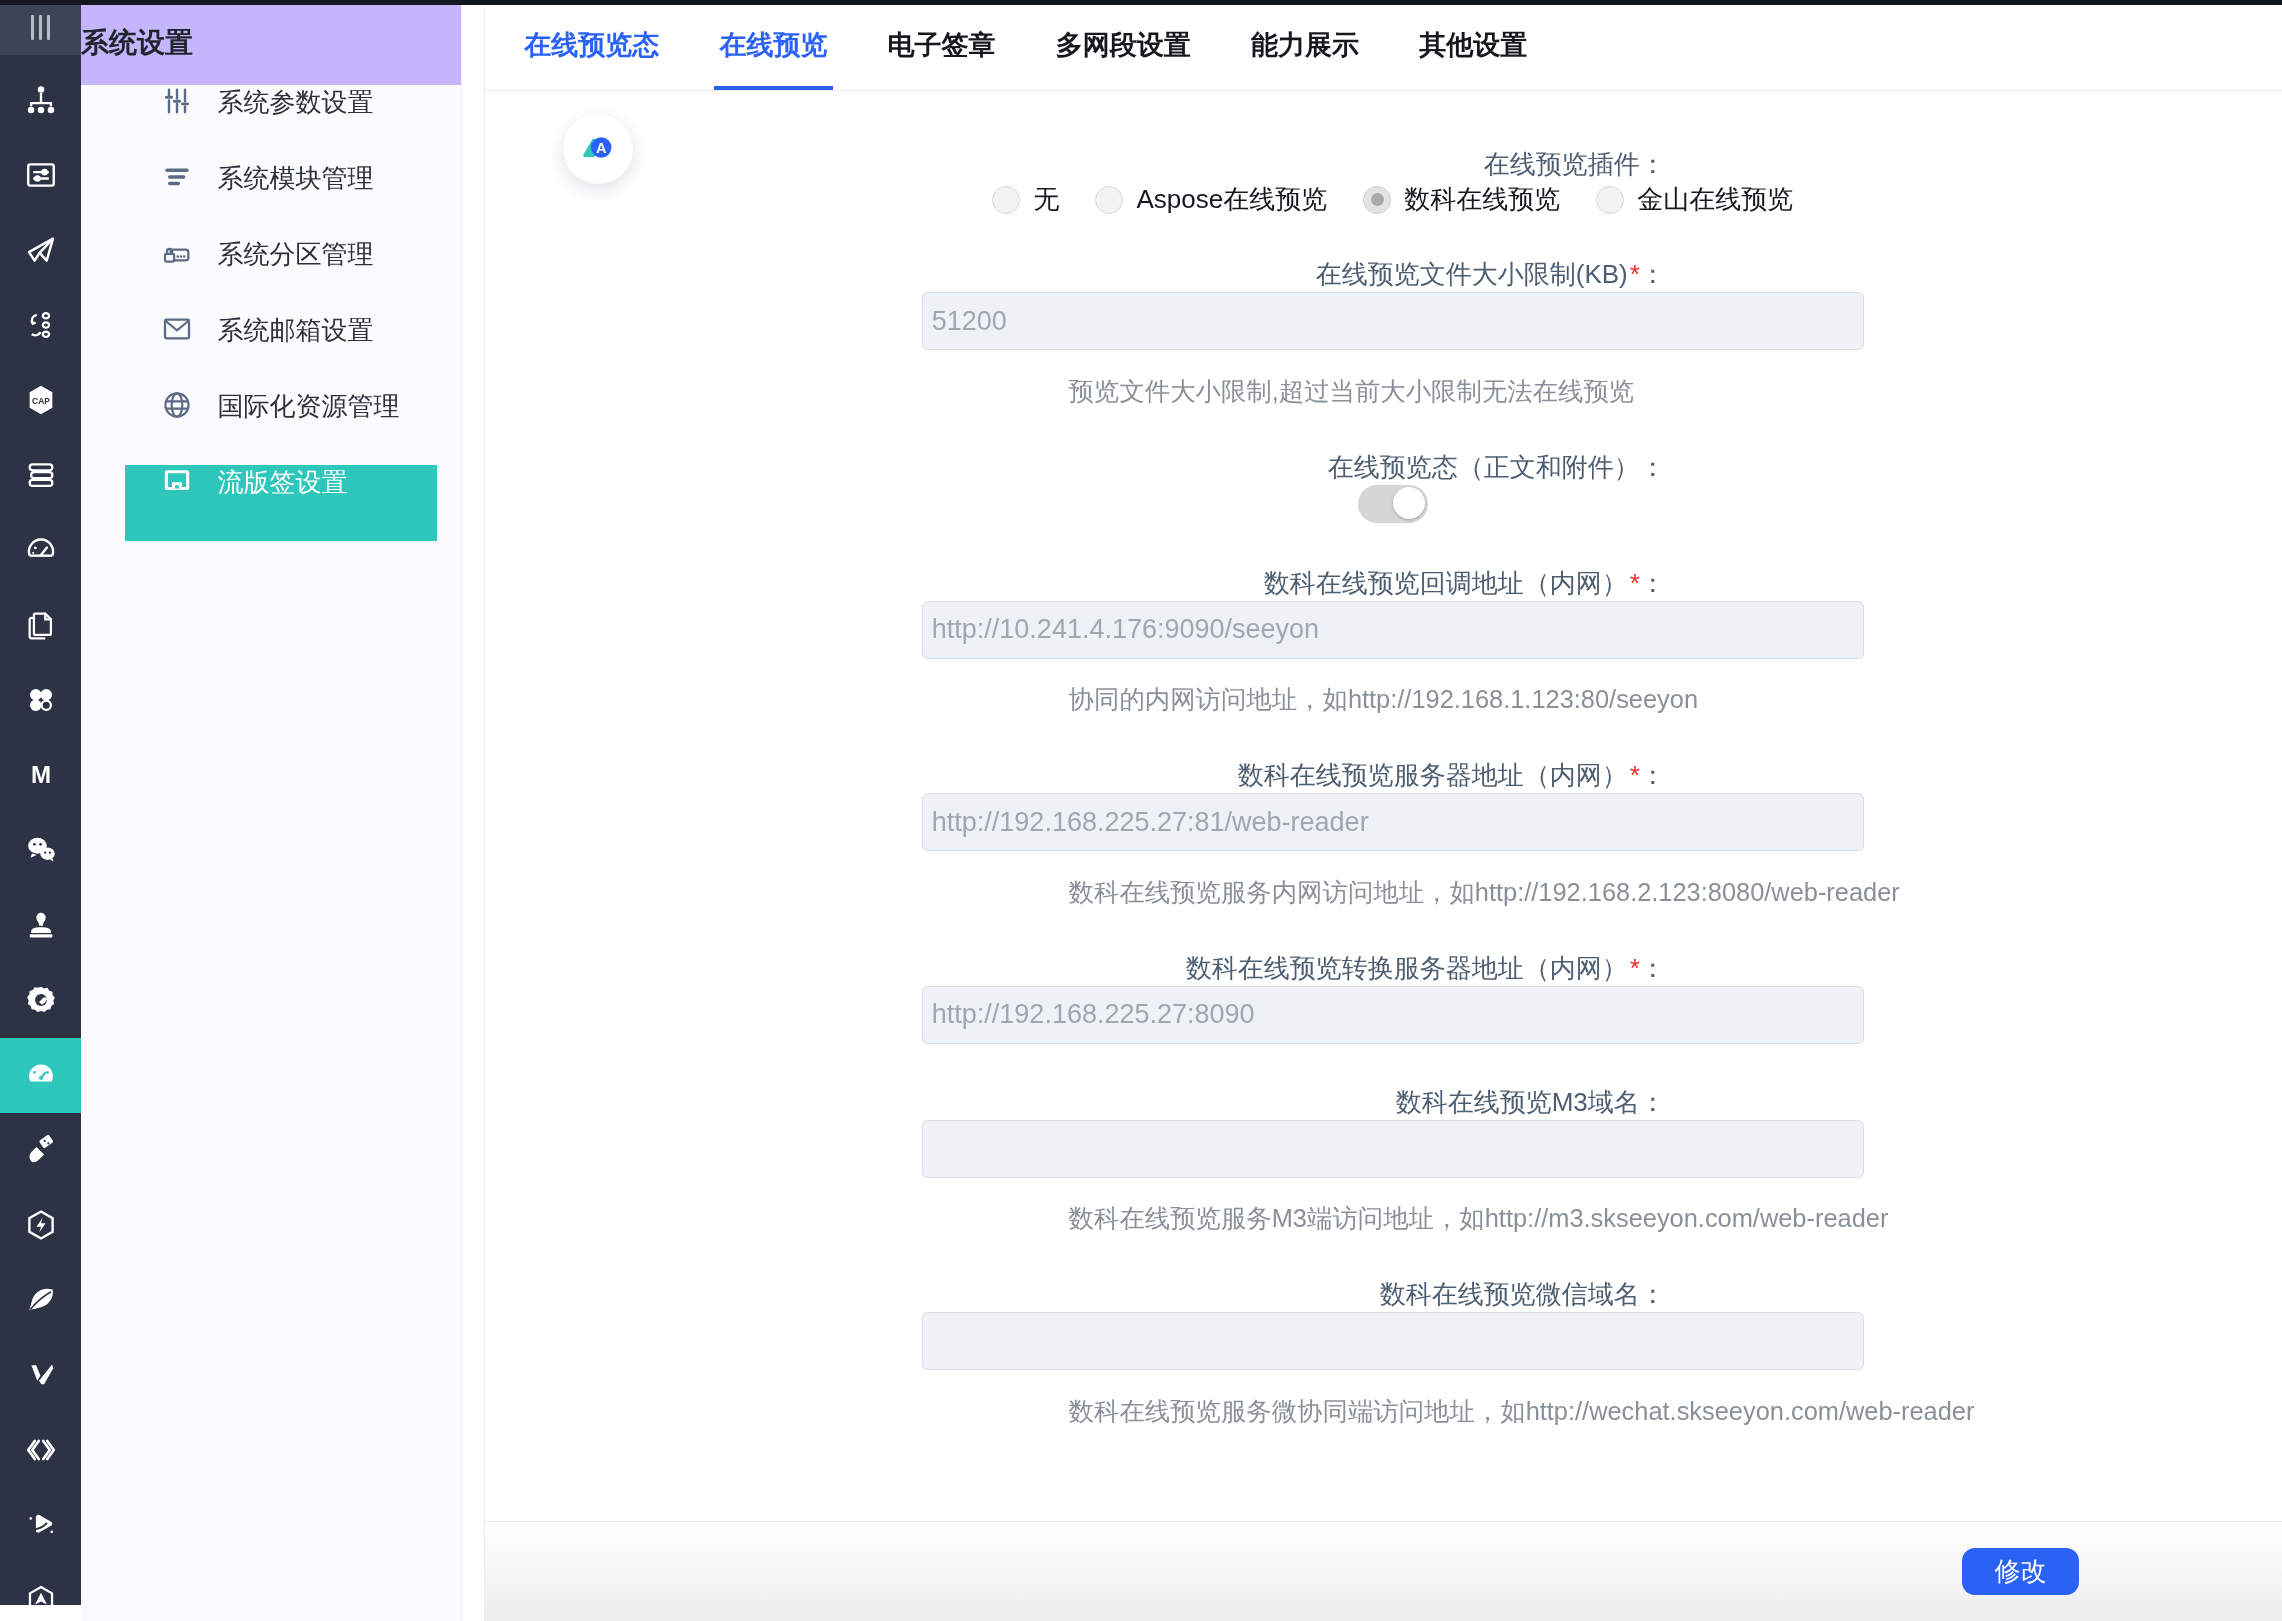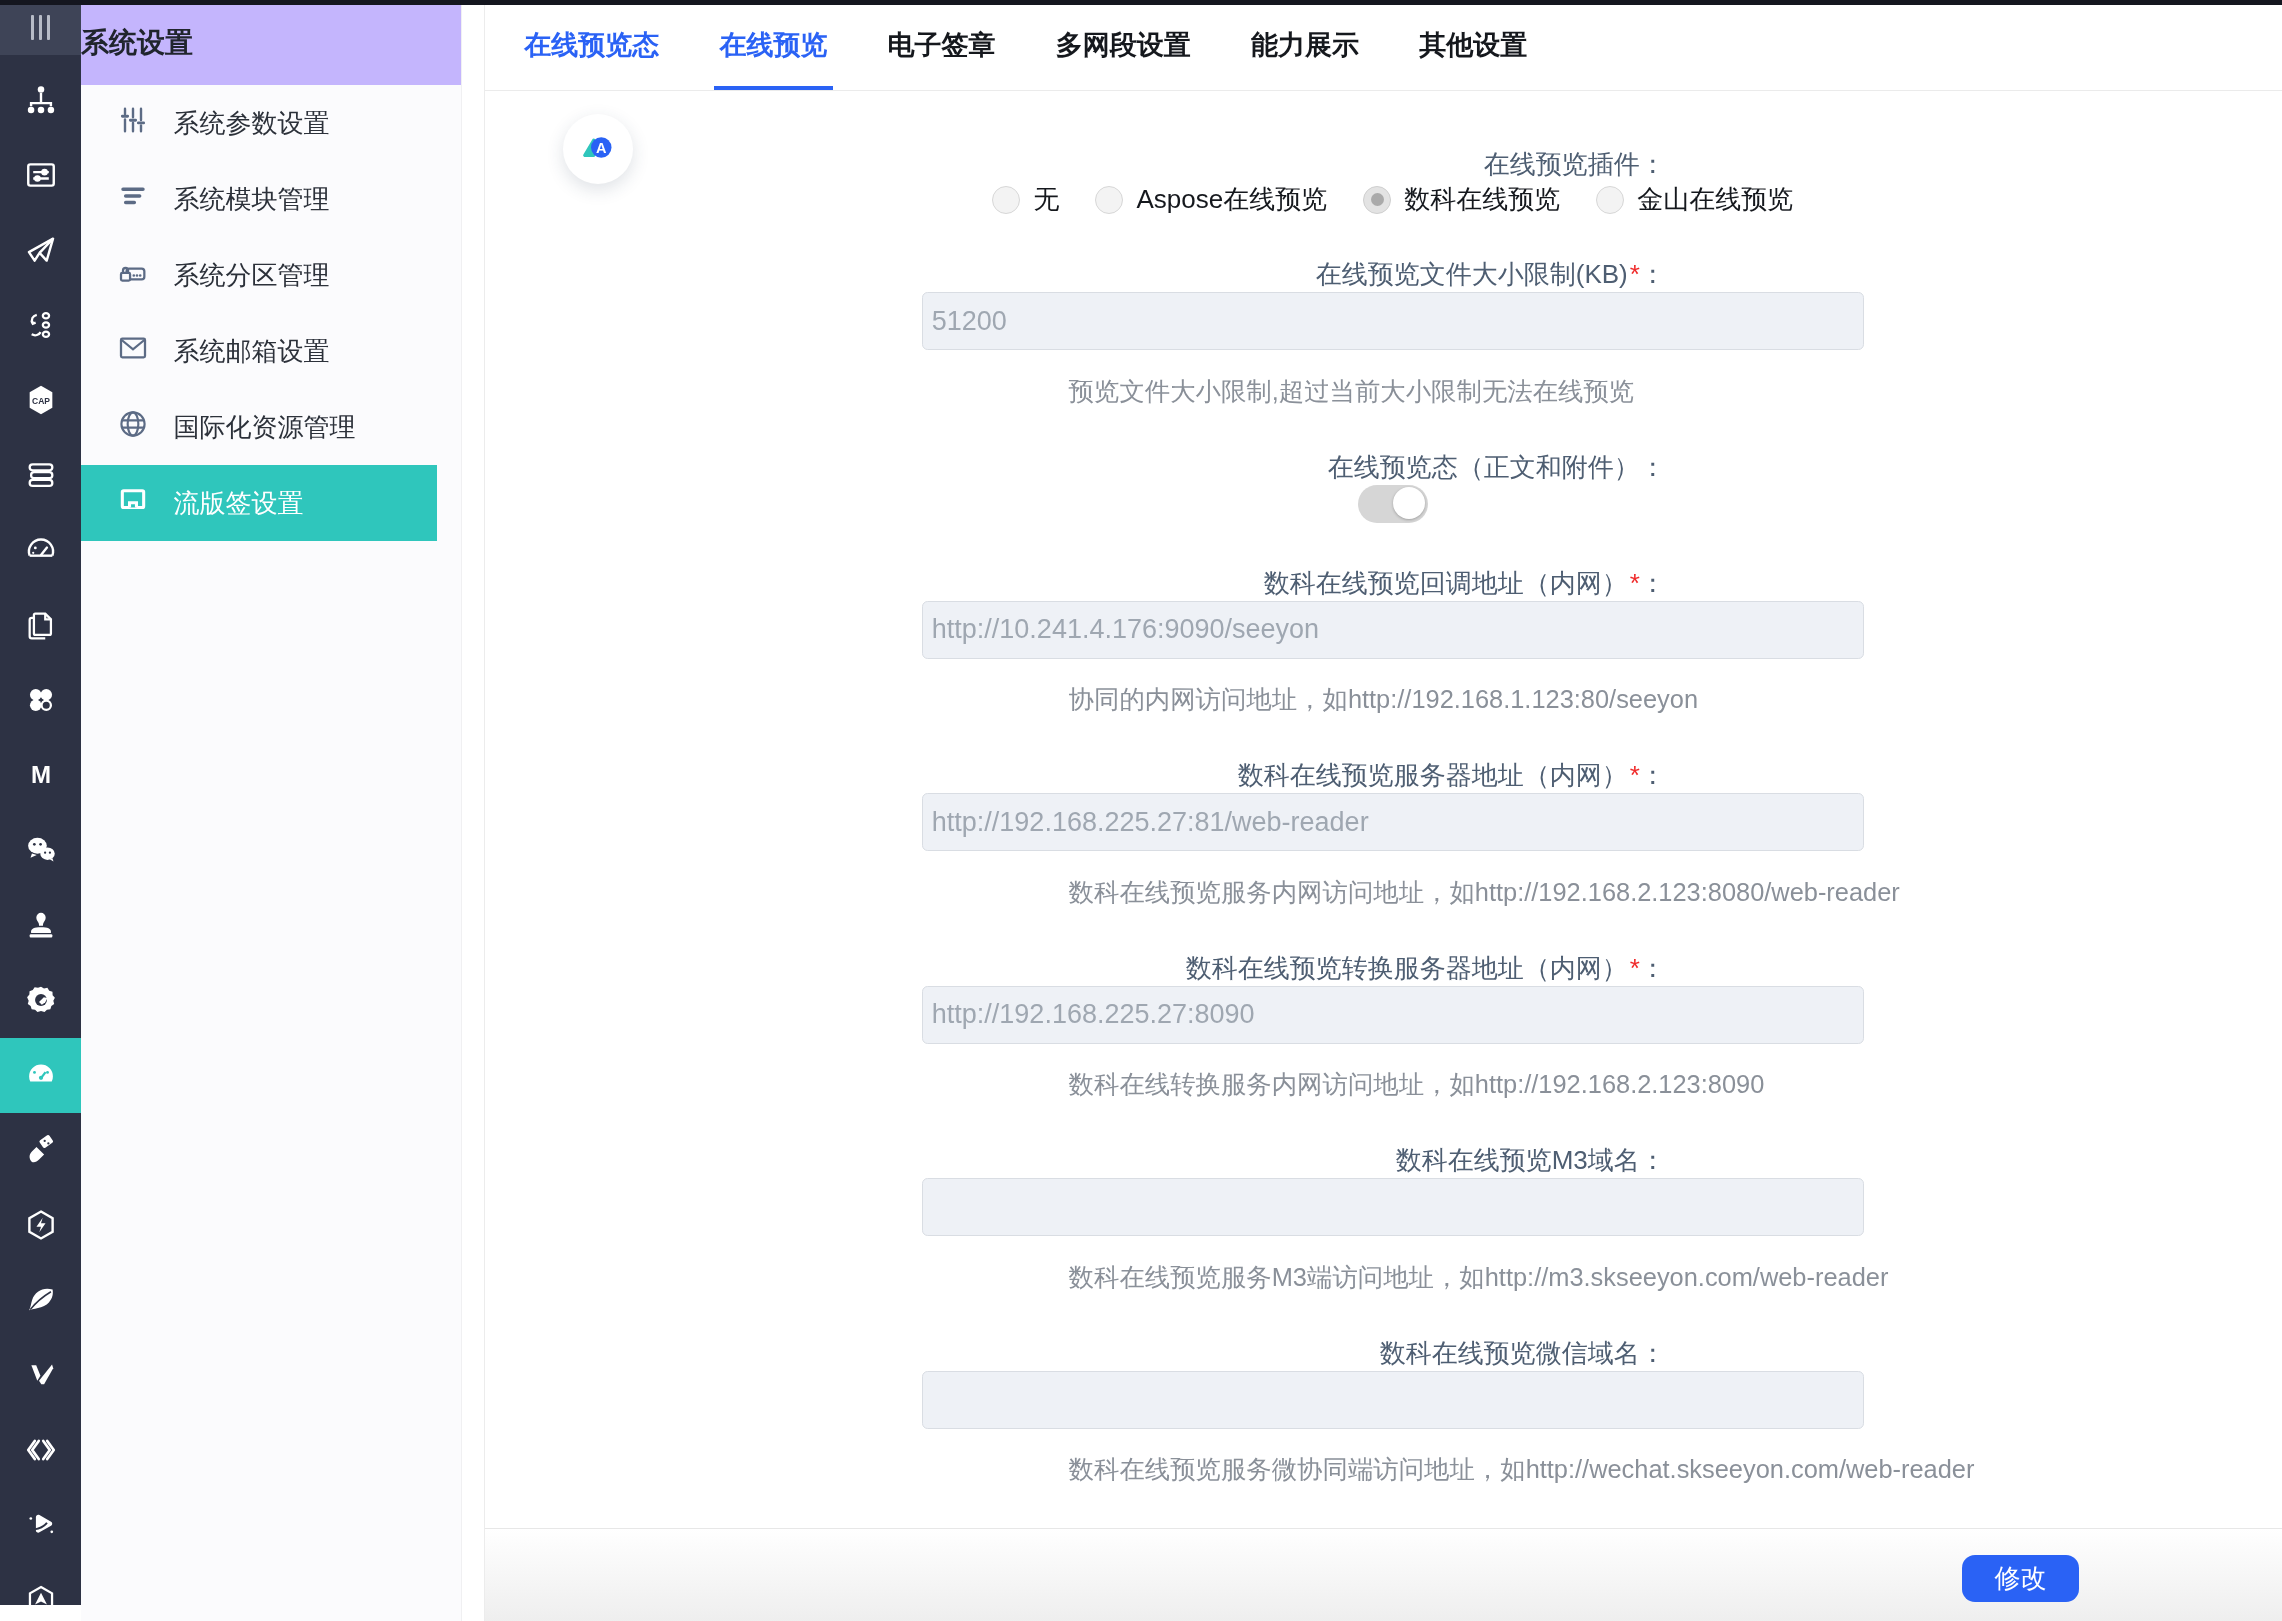--- a/index.html
+++ b/index.html
@@ -15,21 +15,21 @@
   .rail-header{height:55px;background:#3e4457;display:flex;align-items:center;justify-content:center;gap:5.6px;cursor:pointer;}
   .rail-header span{display:block;width:2.8px;height:24.5px;background:#b7bcc7;border-radius:0.9px;}
   .rail-items{display:flex;flex-direction:column;align-items:stretch;padding-top:7.5px;}
   .rail-item{width:81px;height:75px;display:flex;align-items:center;justify-content:center;flex:none;}
   .rail-item svg{width:34px;height:34px;display:block;}
   .rail-item.selected{background:#2fc6bc;}
 
   
   .sidebar{position:absolute;left:81px;top:0;bottom:0;width:380px;background:#fbfbfd;border-right:0.9px solid #f0f0f2;z-index:5;}
   .s-header{height:85px;background:#c4b5fd;display:flex;align-items:center;font-size:28px;font-weight:bold;color:#20252d;}
-  .s-item{height:76px;display:flex;align-items:center;padding-left:36px;gap:24.5px;font-size:26px;color:#2c313a;cursor:pointer;}
+  .s-item{height:76px;display:flex;padding-left:36px;gap:24.5px;font-size:26px;color:#2c313a;cursor:pointer;margin-left:44px;}
   .s-item svg{width:32px;height:32px;flex:none;}
   .s-item.selected{background:#2fc6bc;color:#fff;margin-right:24.5px;padding-left:36px;}
 
   
   .content{position:absolute;left:461px;right:0;top:0;bottom:0;background:#fff;}
   .content-inner{margin-left:22.6px;border-left:0.9px solid #ececec;height:100%;display:flex;flex-direction:column;box-sizing:border-box;}
   .tabbar{height:90px;flex:none;border-bottom:0.9px solid #ebebeb;display:flex;align-items:stretch;padding-left:34px;gap:49px;}
   .tab{font-size:27px;font-weight:bold;color:#15181d;display:flex;align-items:center;position:relative;padding:0 5.6px;cursor:pointer;}
   .tab.hl{color:#2a62f5;}
   .tab.active::after{content:"";position:absolute;left:0;right:0;bottom:0;height:3.8px;background:#2a62f5;}
@@ -388,21 +388,20 @@
         </div>
         <div class="help">数科在线预览服务内网访问地址，如http://192.168.2.123:8080/web-reader</div>
       </div>
 
 
       <div class="group">
         <div class="row">
           <div class="row-label"><span>数科在线预览转换服务器地址（内网）</span><span class="star">*</span><span>：</span></div>
           <div class="field"><input class="text-input" value="http://192.168.225.27:8090" style=""></div>
         </div>
-        <div class="help">数科在线转换服务内网访问地址，如http://192.168.2.123:8090</div>
       </div>
 
       <div class="group">
         <div class="row">
           <div class="row-label"><span>数科在线预览M3域名</span><span>：</span></div>
           <div class="field"><input class="text-input" value="" style=""></div>
         </div>
         <div class="help">数科在线预览服务M3端访问地址，如http://m3.skseeyon.com/web-reader</div>
       </div>
 

